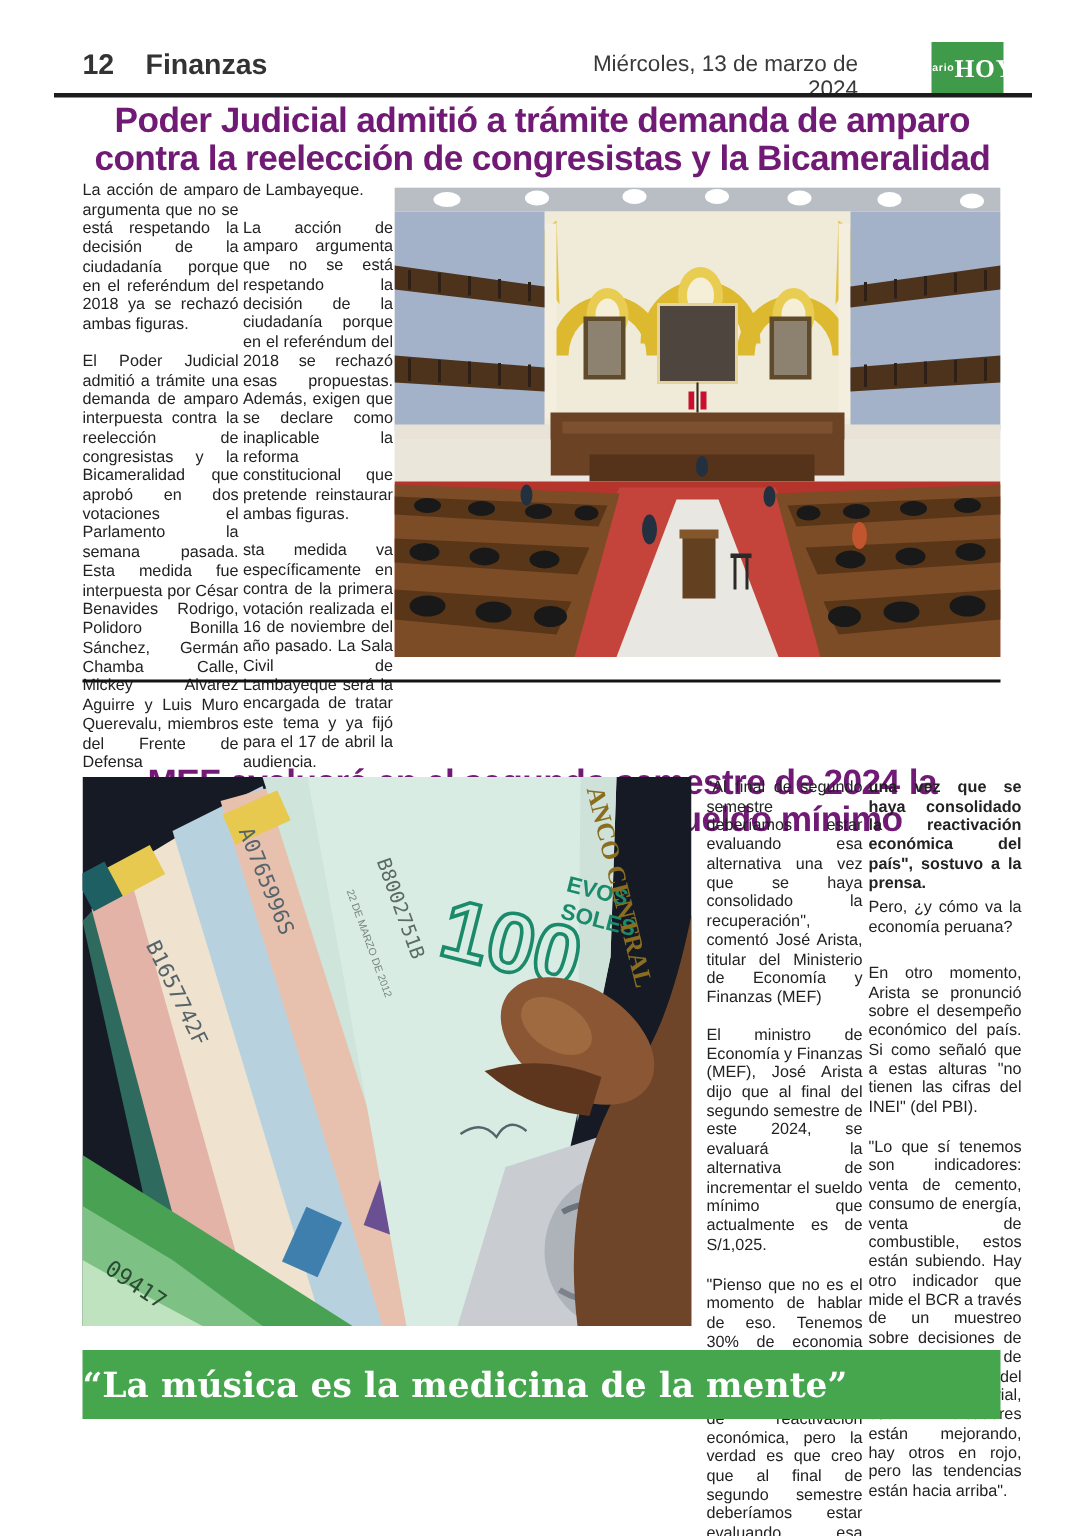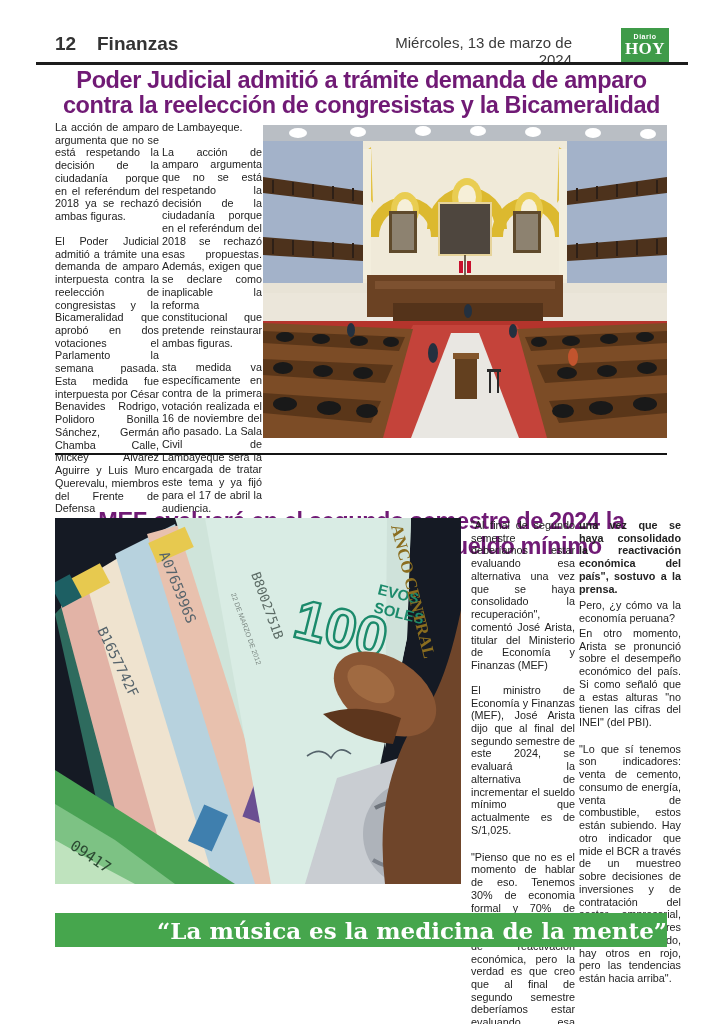--- a/index.html
+++ b/index.html
@@ -5,21 +5,21 @@
   html,body{margin:0;padding:0;background:#ffffff;}
   .page{position:relative;width:723px;height:1024px;background:#ffffff;
         font-family:"Liberation Sans",sans-serif;color:#1f1f1f;overflow:hidden;}
 
   
   .pageno{position:absolute;left:55px;top:33px;font-size:19px;font-weight:bold;color:#333;}
   .section{position:absolute;left:97px;top:33px;font-size:19px;font-weight:bold;color:#333;}
   .date{position:absolute;left:360px;top:34px;width:212px;text-align:right;
         font-size:15px;color:#3a3a3a;}
   .logo{position:absolute;left:621px;top:28px;width:48px;height:34px;background:#3f9b49;
-        display:flex;flex-direction:column;align-items:center;justify-content:center;
+        display:flex;flex-direction:row;align-items:center;justify-content:center;
         color:#fff;line-height:1;}
   .logo .logo-top{font-size:7px;font-weight:bold;letter-spacing:.5px;}
   .logo .logo-main{font-size:17px;font-weight:bold;font-family:"Liberation Serif",serif;letter-spacing:.5px;}
   .header-rule{position:absolute;left:36px;top:62px;width:652px;height:3px;background:#1c1c1c;}
 
   
   .headline{position:absolute;left:40px;width:643px;text-align:center;
             font-weight:bold;color:#701a75;font-size:23.5px;line-height:1.08;letter-spacing:-.4px;}
   .headline.h1{top:68px;}
   .headline.h2{top:476px;margin-top:33px;}
@@ -35,22 +35,22 @@
   
   figure{margin:0;padding:0;position:absolute;}
   .photo1{left:263px;top:125px;width:404px;height:313px;}
   .photo2{left:55px;top:518px;width:406px;height:366px;}
   figure svg{display:block;width:100%;height:100%;}
 
   
   .divider{position:absolute;left:55px;top:453px;width:612px;height:2px;background:#141414;}
 
   
-  .banner{position:absolute;left:55px;top:900px;width:612px;height:34px;background:#46a64d;
-          display:flex;align-items:center;justify-content:flex-end;margin-top:13px;}
+  .banner{position:absolute;left:55px;top:900px;width:612px;height:46px;background:#46a64d;
+          display:flex;align-items:center;justify-content:flex-start;}
   .banner span{font-family:"DejaVu Serif","Liberation Serif",serif;font-weight:bold;
                color:#ffffff;font-size:23px;}
 </style>
 </head>
 <body>
 
 <div class="page">
 
   <div class="pageno">12</div>
   <div class="section">Finanzas</div>
@@ -291,21 +291,21 @@
     </svg>
   </figure>
 
   <div class="col a2c1">
     <p>"Al final de segundo semestre deberíamos estar evaluando esa alternativa una vez que se haya consolidado la recuperación", comentó José Arista, titular del Ministerio de Economía y Finanzas (MEF)</p>
     <p>El ministro de Economía y Finanzas (MEF), José Arista dijo que al final del segundo semestre de este 2024, se evaluará la alternativa de incrementar el sueldo mínimo que actualmente es de S/1,025.</p>
     <p style="margin-top:14px;">"Pienso que no es el momento de hablar de eso. Tenemos 30% de economia formal y 70% de informalidad, se han notado indicadores de reactivación económica, pero la verdad es que creo que al final de segundo semestre deberíamos estar evaluando esa alternativa</p>
   </div>
   <div class="col a2c2">
     <p style="margin-bottom:4px;font-weight:bold;">una vez que se haya consolidado la reactivación económica del país", sostuvo a la prensa.</p>
-    <p style="margin-bottom:2px;">Pero, ¿y cómo va la economía peruana?</p>
+    <p style="margin-bottom:18px;">Pero, ¿y cómo va la economía peruana?</p>
     <p>En otro momento, Arista se pronunció sobre el desempeño económico del país. Si como señaló que a estas alturas "no tienen las cifras del INEI" (del PBI).</p>
     <p style="margin-top:14px;">"Lo que sí tenemos son indicadores: venta de cemento, consumo de energía, venta de combustible, estos están subiendo. Hay otro indicador que mide el BCR a través de un muestreo sobre decisiones de inversiones y de contratación del sector empresarial, eso indicadores están mejorando, hay otros en rojo, pero las tendencias están hacia arriba".</p>
   </div>
 
   <div class="banner">
     <span>“La música es la medicina de la mente”</span>
   </div>
 
 </div>
 

